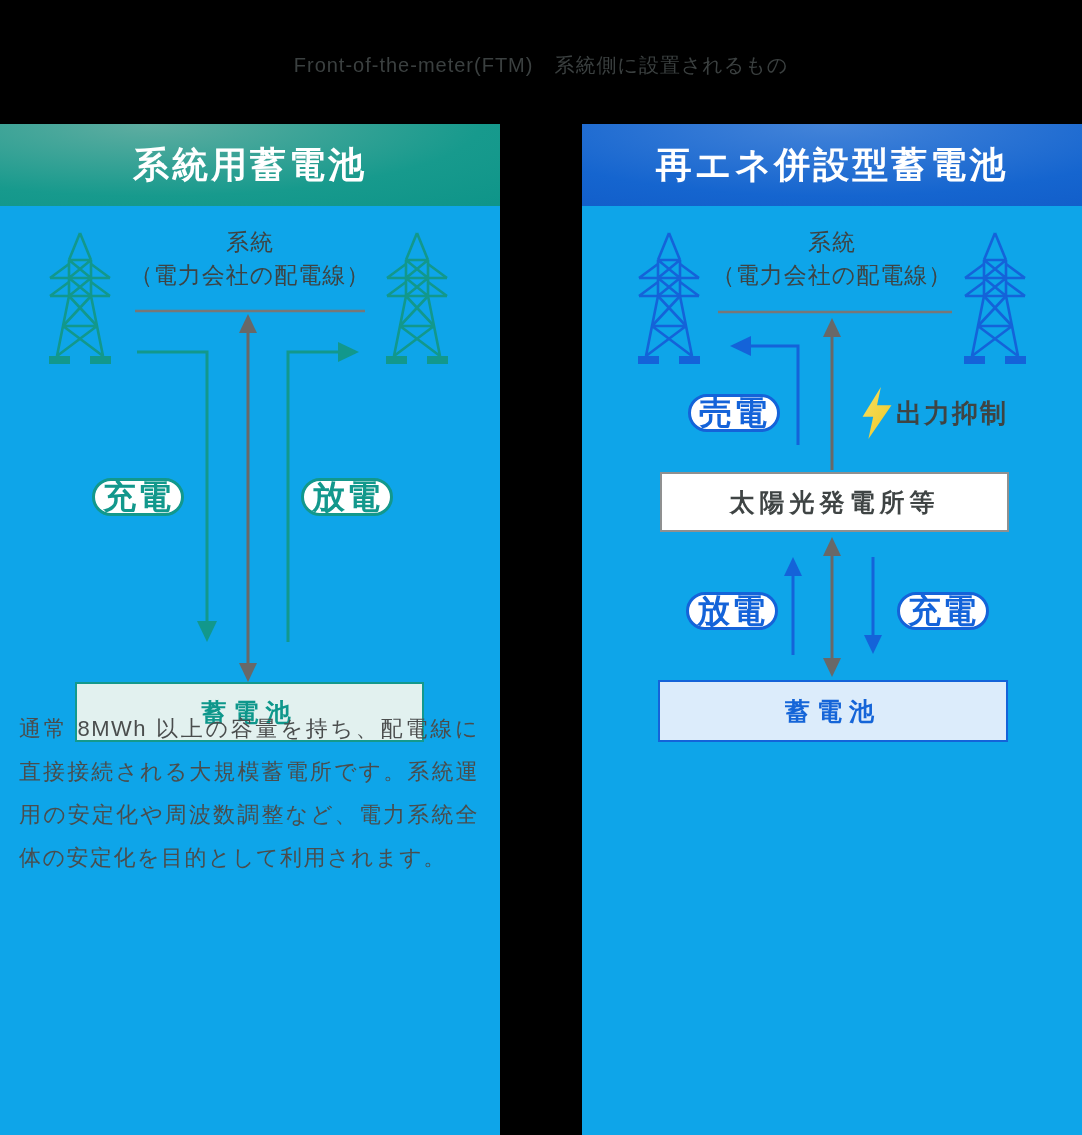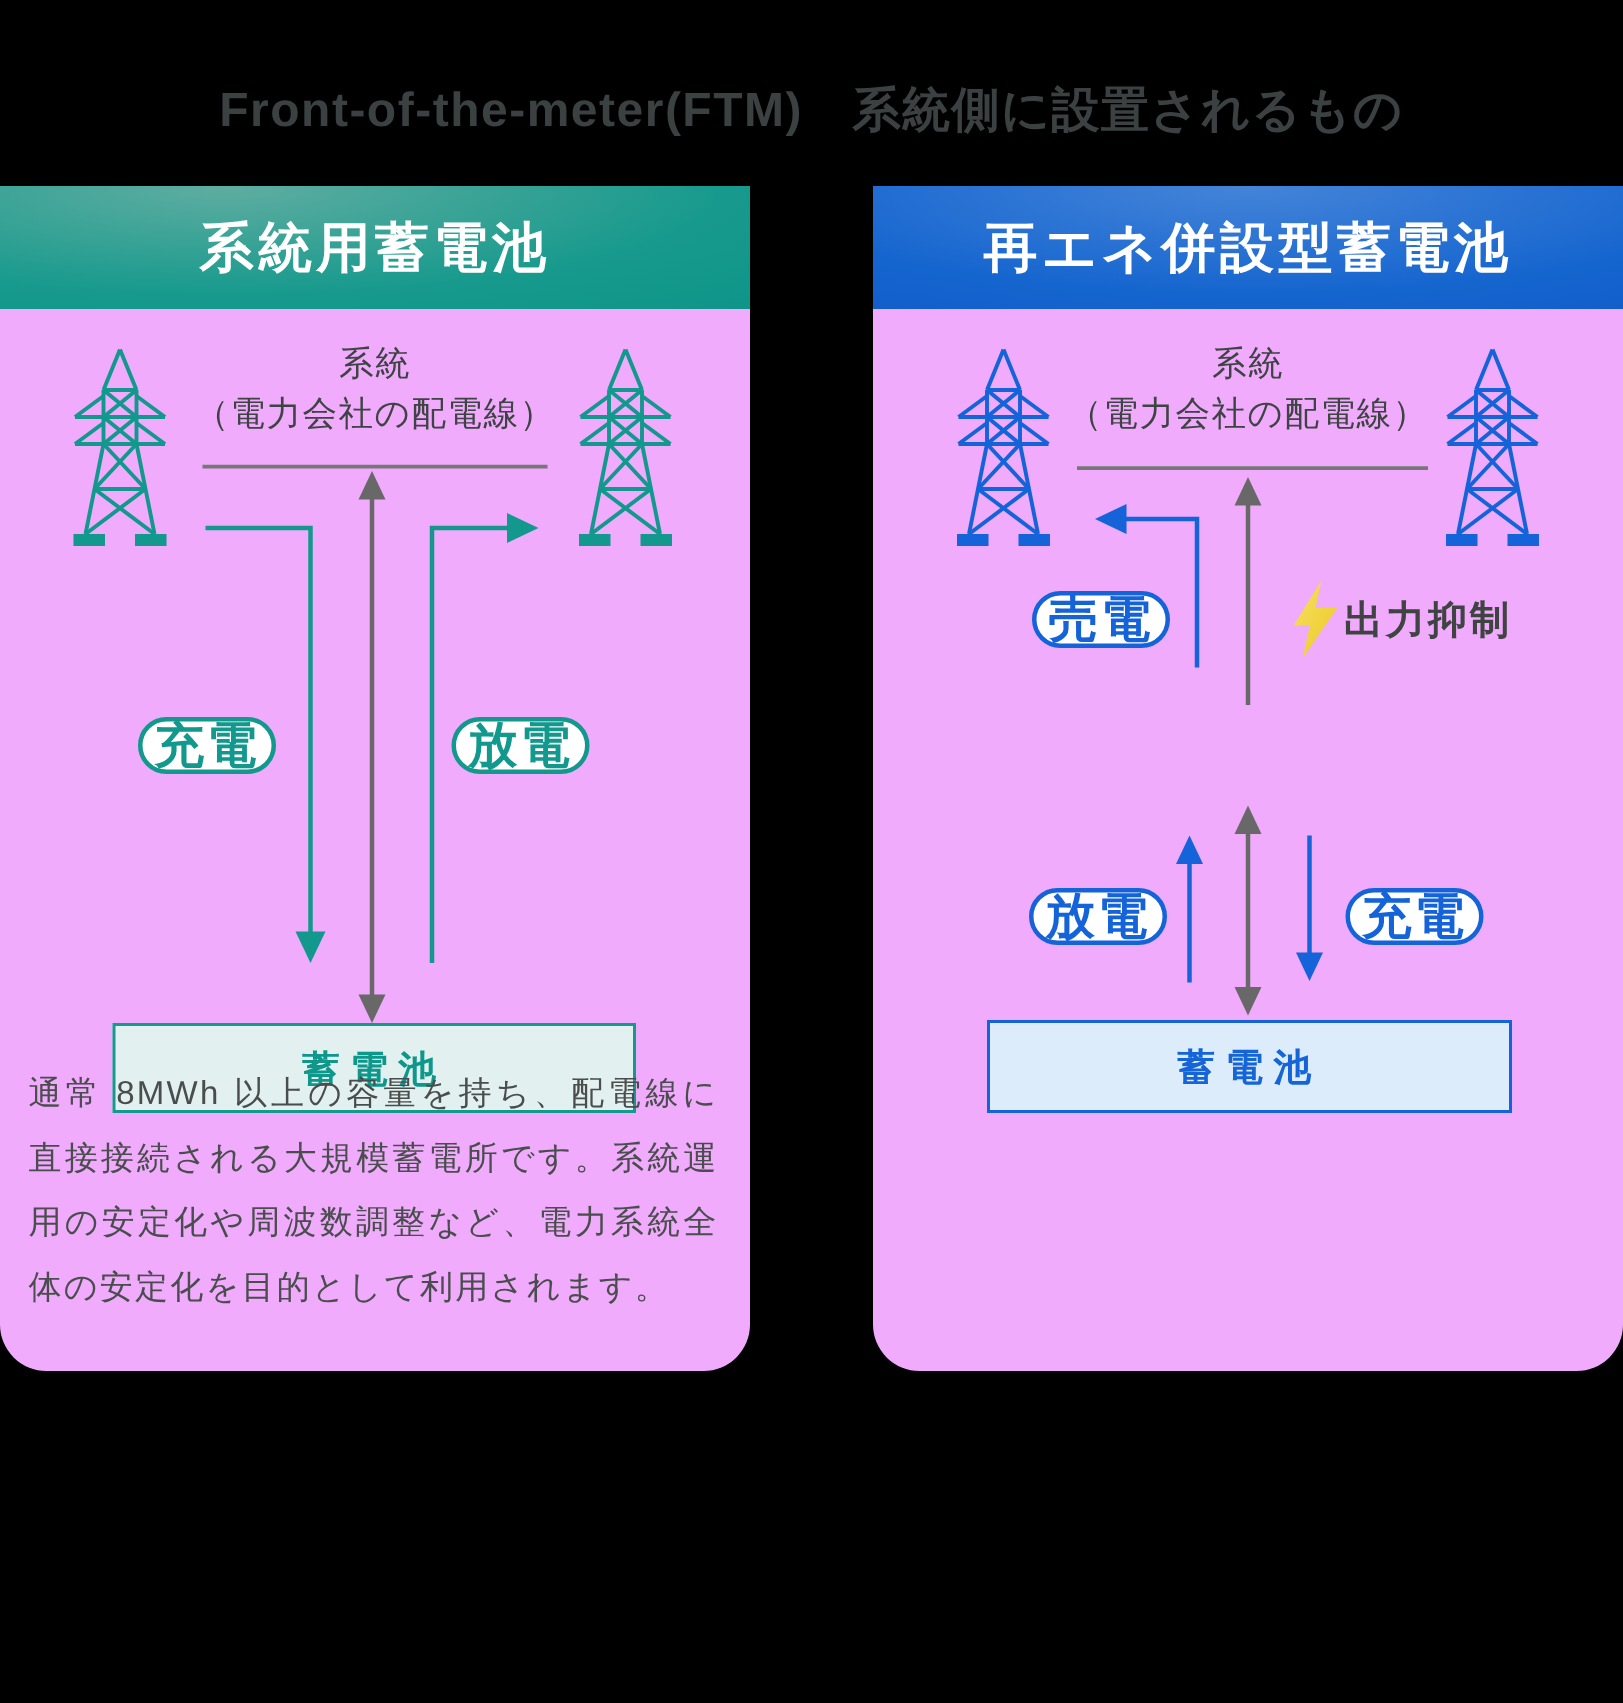--- a/index.html
+++ b/index.html
@@ -1,25 +1,25 @@
 <!DOCTYPE html>
 <html lang="ja"><head>
 <meta charset="utf-8">
 <style>
   html,body{margin:0;padding:0;background:#000;}
   body{font-family:"Liberation Sans",sans-serif;}
   .canvas{position:relative;width:1082px;height:1135px;background:#000;overflow:hidden;}
 
   .main-title{
     position:absolute;top:52px;left:0;width:100%;
-    text-align:center;font-size:32px;font-weight:700;
+    text-align:center;font-size:20px;font-weight:400;
     color:#3b4040;letter-spacing:1px;
   }
 
-  .panel{position:absolute;top:124px;width:500px;height:790px;background:#f0abfc;border-radius:31px;}
+  .panel{position:absolute;top:124px;width:500px;height:1011px;background:#0ea5e9;}
   .panel.left{left:0;}
   .panel.right{left:582px;}
 
   .panel-header{
     height:82px;display:flex;align-items:center;justify-content:center;
     color:#ffffff;font-size:36px;font-weight:700;letter-spacing:3px;
   }
   .panel-header.teal{background:radial-gradient(ellipse 120% 160% at 30% 0%,#5fada1 0%,#179a8d 55%,#0a9287 100%);}
   .panel-header.blue{background:radial-gradient(ellipse 120% 160% at 50% 0%,#4484d9 0%,#1565cf 55%,#0e57c5 100%);}
 
@@ -174,20 +174,21 @@
 
       <div class="pill blue" style="left:106px;top:188px;">売電</div>
 
       <div class="curtail-wrap">
         <svg class="bolt-icon">
             <use href="#bolt"></use>
           </svg>
         <span class="curtail-text">出力抑制</span>
       </div>
 
+      <div class="box solar-box">太陽光発電所等</div>
 
       <div class="pill blue" style="left:104px;top:386px;">放電</div>
       <div class="pill blue" style="left:315px;top:386px;">充電</div>
 
       <div class="box battery-box blue">蓄電池</div>
     </div>
 
   </div>
 
 </div>

